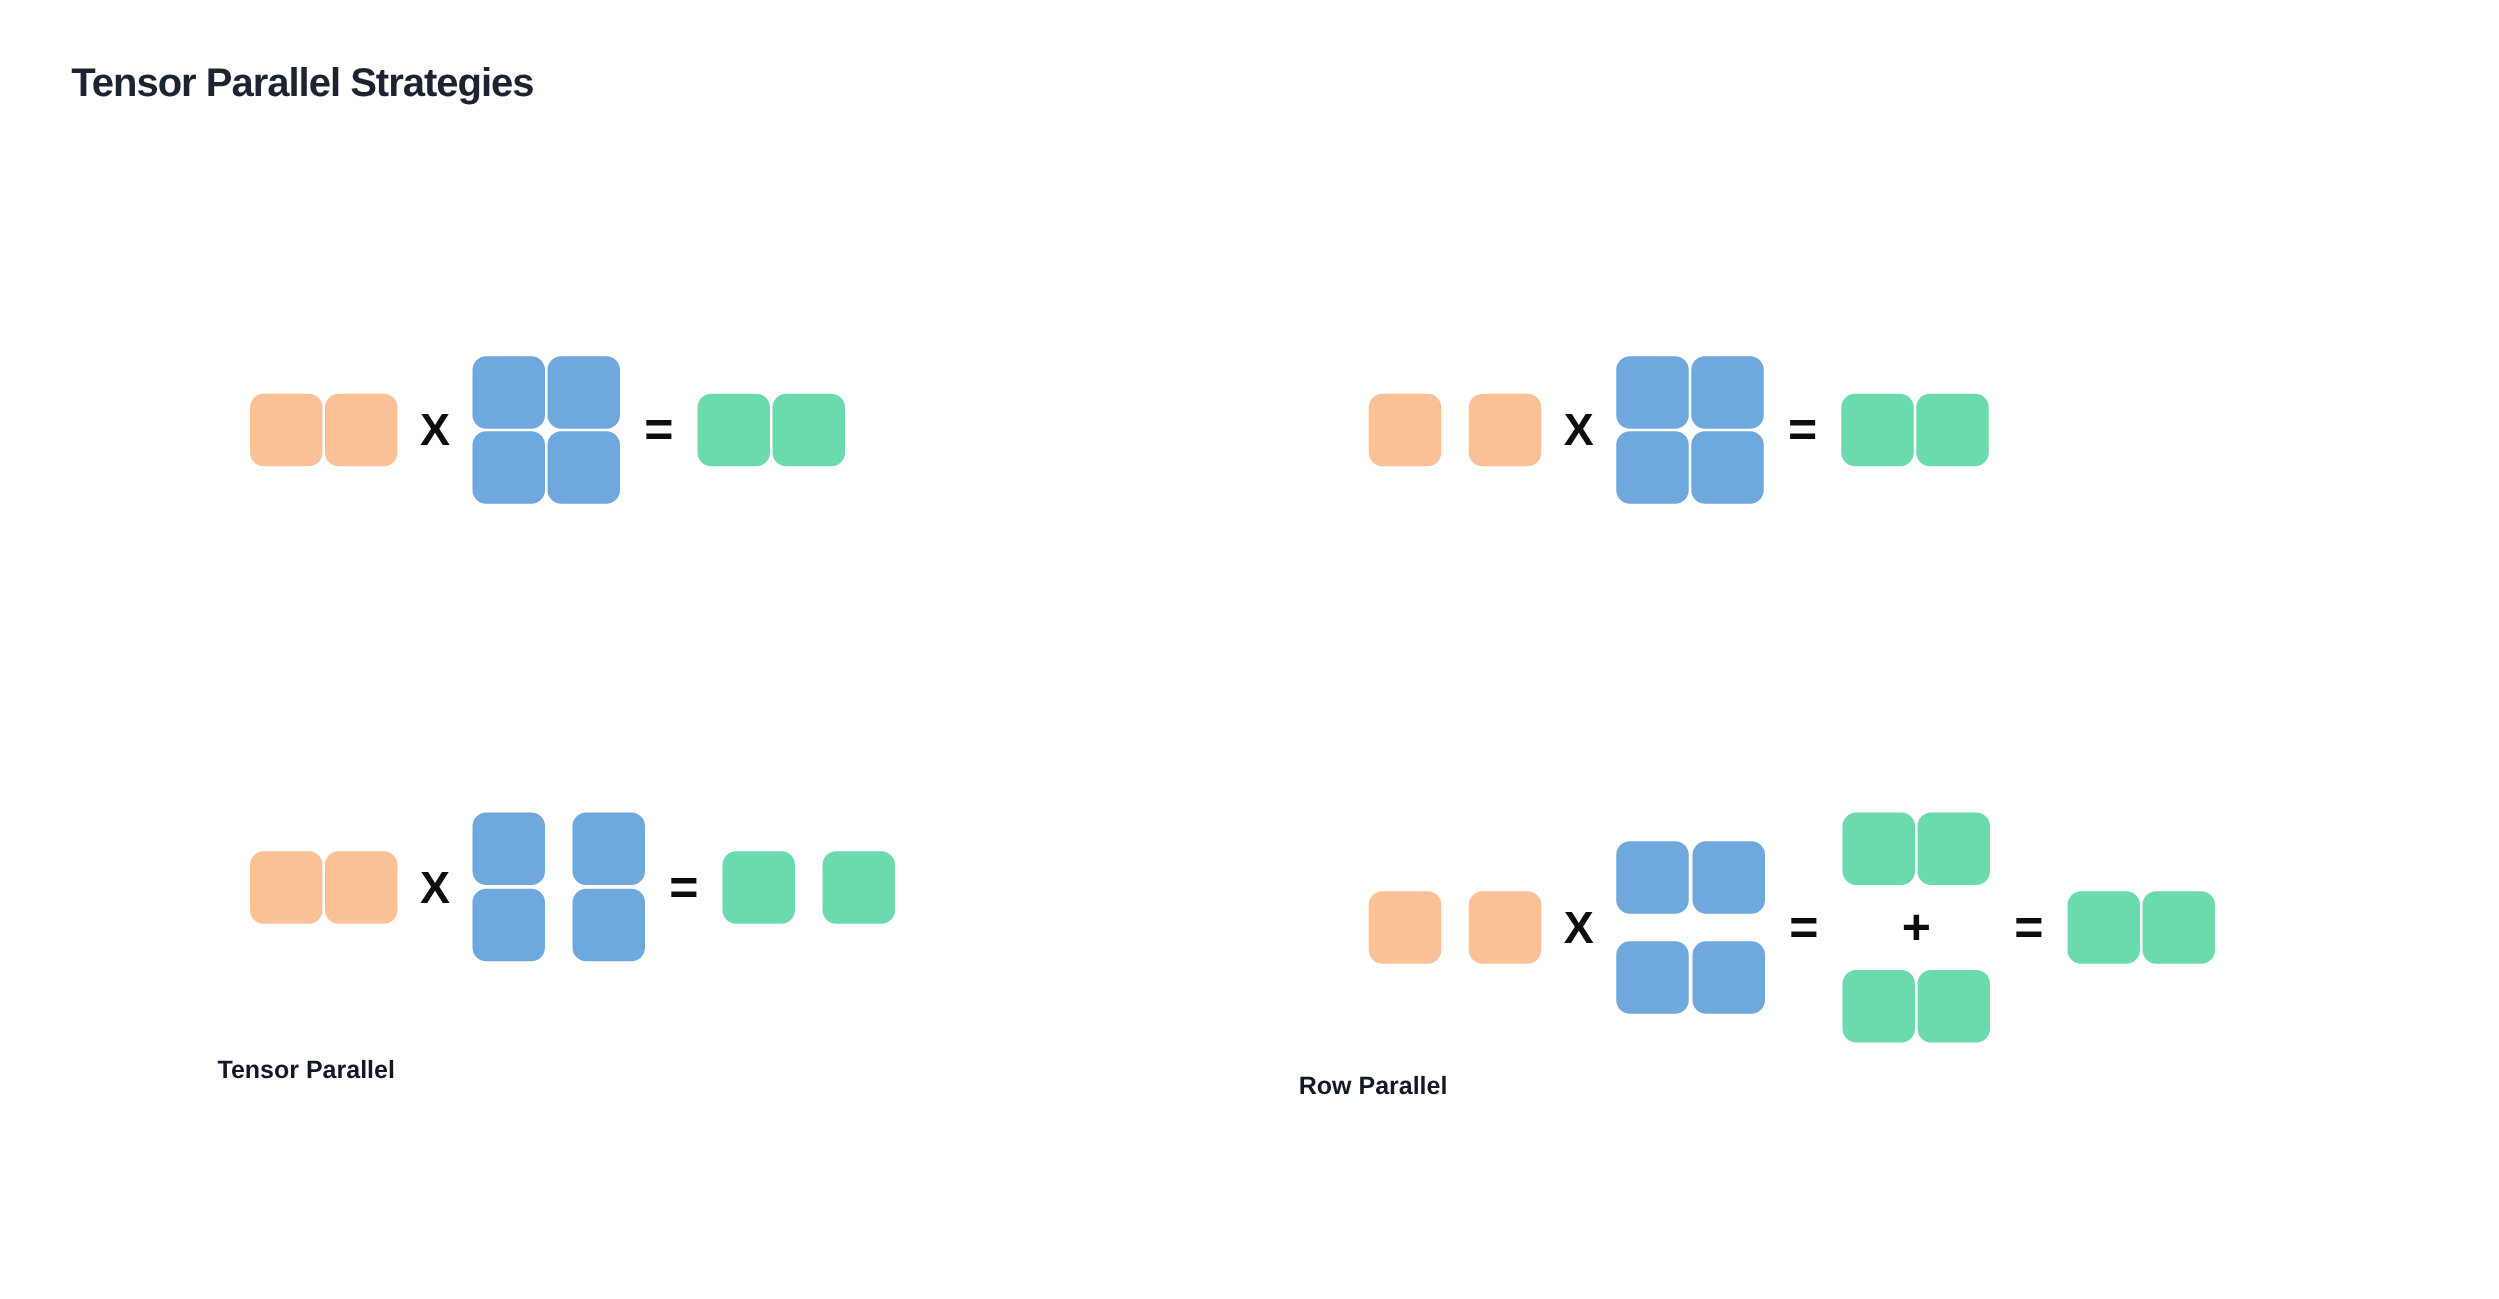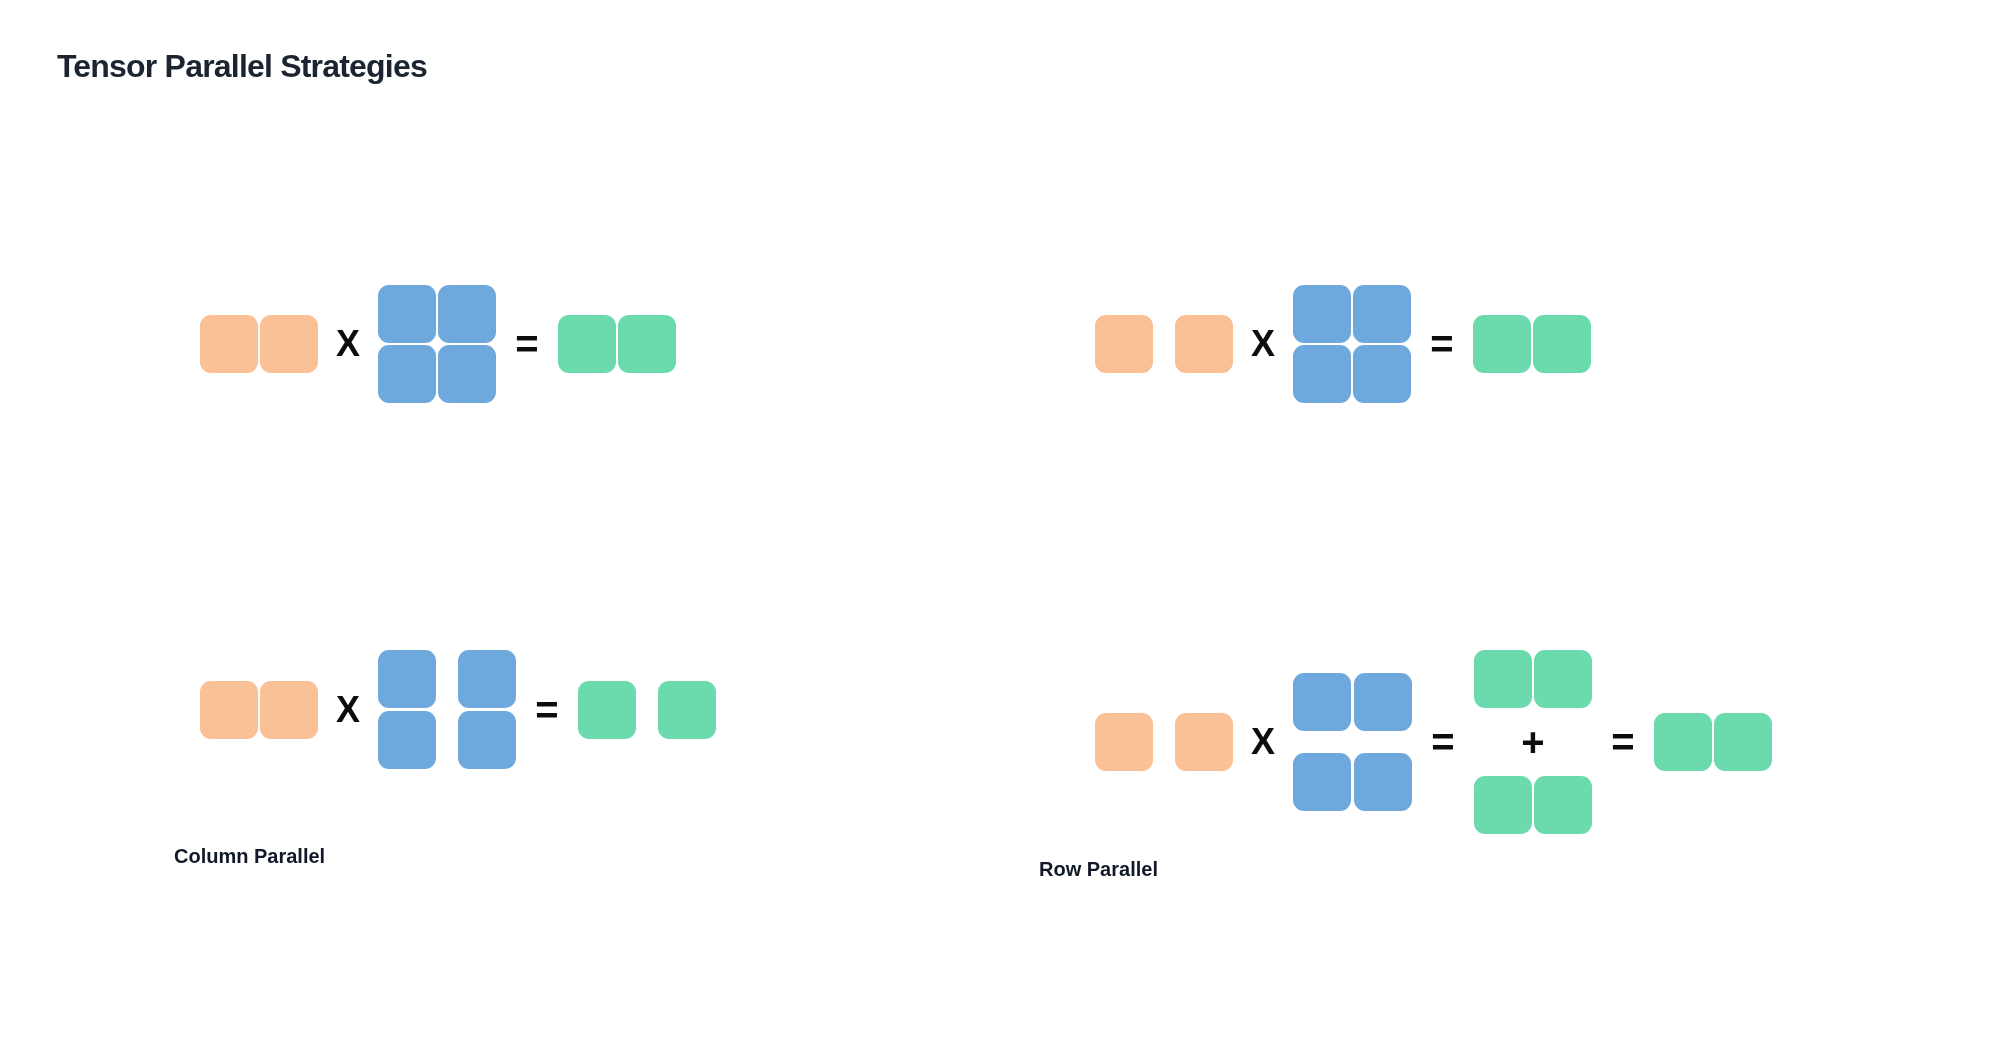--- a/index.html
+++ b/index.html
@@ -221,17 +221,17 @@
     </div>
 
     <div class="operator op-equals">=</div>
 
     <div class="matrix mat-1x2 gap-none">
       <div class="blk blk-green"></div>
       <div class="blk blk-green"></div>
     </div>
   </div>
 
-  <div class="caption cap-col">Column Parallel</div>
+  <div class="caption cap-col">Tensor Parallel</div>
 
   <div class="caption cap-row">Row Parallel</div>
 
 </div>
 
 </body></html>

